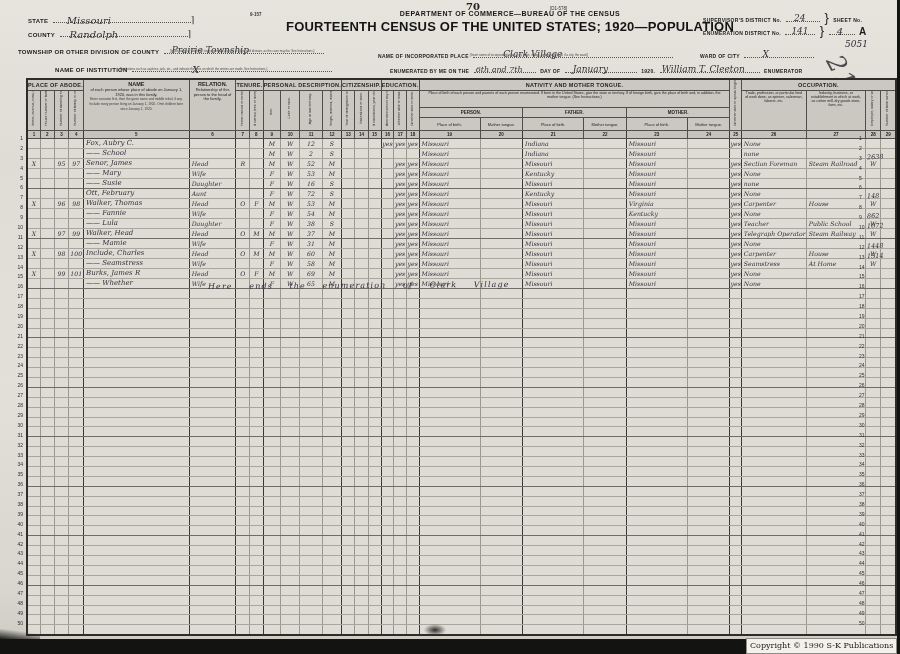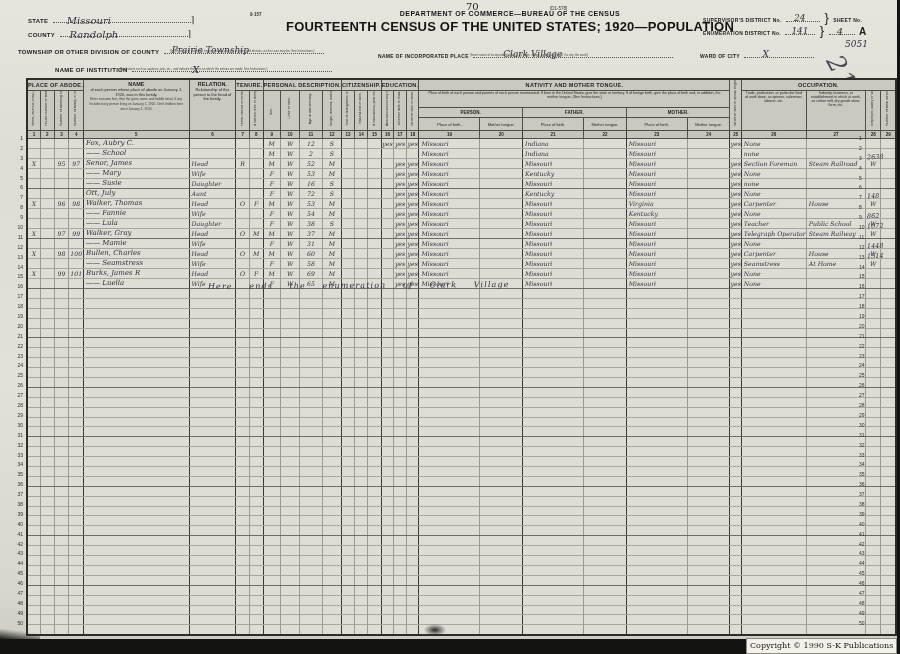--- a/index.html
+++ b/index.html
@@ -9,21 +9,21 @@
   .prn{color:#1c1c1c;}
   .lbl{font-size:6px;font-weight:bold;letter-spacing:.3px;color:#1c1c1c;white-space:nowrap;}
   .lbl.sm{font-size:5px;}
   .fld{position:absolute;white-space:nowrap;}
   .dotline{display:inline-block;border-bottom:1px dotted #55524c;vertical-align:baseline;position:relative;}
   .hw{font-family:"DejaVu Serif",serif;font-style:italic;color:#31313b;}
   .hw10{font-size:10px;} .hw9{font-size:9px;} .hw8{font-size:8px;}
   .fine{position:absolute;font-size:3px;color:#4a4840;white-space:nowrap;}
   .dept{position:absolute;left:300px;top:10px;width:420px;text-align:center;font-size:7px;font-weight:bold;letter-spacing:.5px;color:#181818;}
   .title{position:absolute;left:215px;top:19px;width:590px;text-align:center;font-size:13px;font-weight:bold;letter-spacing:.2px;color:#151515;}
-  .pageno{position:absolute;left:466px;top:1px;font-family:"DejaVu Serif",serif;font-weight:normal;font-size:10px;color:#202020;}
+  .pageno{position:absolute;left:466px;top:1px;font-family:"DejaVu Serif",serif;font-weight:bold;font-size:10px;color:#202020;}
   .formcode{position:absolute;left:550px;top:6px;font-size:4.5px;color:#333;}
   .formno{position:absolute;left:250px;top:12px;font-size:4.5px;font-weight:bold;color:#333;}
   .sdblock{position:absolute;left:703px;top:8px;width:192px;}
   .sdrow{white-space:nowrap;height:13px;}
   .brace{font-size:13px;color:#222;vertical-align:middle;}
   .bigscrawl{position:absolute;left:846px;top:50px;font-family:"DejaVu Serif",serif;font-style:italic;font-size:25px;letter-spacing:2px;color:#3c3c44;transform:rotate(62deg);transform-origin:left top;opacity:.9;}
   .table-wrap{position:absolute;left:26px;top:78px;}
   table{border-collapse:collapse;table-layout:fixed;border:2px solid #2e2c28;background:#dedcd4;}
   th,td{padding:0;margin:0;overflow:visible;white-space:nowrap;}
   thead th{background:#cac8c0;border:1px solid #504e48;color:#1f1f1f;vertical-align:top;font-weight:normal;}
@@ -89,20 +89,29 @@
   <div class="fld" style="left:378px;top:44px">
     <span class="lbl sm">NAME OF INCORPORATED PLACE</span>
     <span class="dotline" style="width:200px"><span class="hw hw9" style="position:absolute;left:30px;top:-8px">Clark Village</span></span>
   </div>
   <div class="fine" style="left:470px;top:53px">[Insert name of incorporated place, city, town, village, or borough, and, if a city, the ward.]</div>
   <div class="fld" style="left:700px;top:44px">
     <span class="lbl sm">WARD OF CITY</span>
     <span class="dotline" style="width:70px"><span class="hw hw9" style="position:absolute;left:18px;top:-8px">X</span></span>
   </div>
   <div class="fld hw hw9" style="left:845px;top:39px">5051</div>
+  <div class="fld" style="left:390px;top:59px">
+    <span class="lbl sm">ENUMERATED BY ME ON THE</span>
+    <span class="dotline" style="width:62px"><span class="hw hw8" style="position:absolute;left:2px;top:-7px">6th and 7th</span></span>
+    <span class="lbl sm">DAY OF</span>
+    <span class="dotline" style="width:72px"><span class="hw hw9" style="position:absolute;left:8px;top:-8px">January</span></span>
+    <span class="lbl sm">1920.</span>
+    <span class="dotline" style="width:100px"><span class="hw hw9" style="position:absolute;left:2px;top:-8px">William T. Cleeton</span></span>
+    <span class="lbl sm">ENUMERATOR</span>
+  </div>
 
   <div class="sdblock">
     <div class="sdrow">
       <span class="lbl sm">SUPERVISOR'S DISTRICT No.</span>
       <span class="dotline" style="width:34px"><span class="hw hw9" style="position:absolute;left:8px;top:-8px">24</span></span>
       <span class="brace">}</span>
       <span class="lbl sm">SHEET No.</span>
     </div>
     <div class="sdrow">
       <span class="lbl sm">ENUMERATION DISTRICT No.</span>
@@ -382,21 +391,21 @@
             <td class="hw">none</td>
             <td></td>
             <td></td>
             <td></td>
           </tr>
           <tr>
             <td></td>
             <td></td>
             <td></td>
             <td class="gb"></td>
-            <td class="gb hw">Ott, July</td>
+            <td class="gb hw">Ott, February</td>
             <td class="gb hw">Aunt</td>
             <td></td>
             <td class="gb"></td>
             <td class="hw">F</td>
             <td class="hw">W</td>
             <td class="hw">72</td>
             <td class="gb hw">S</td>
             <td></td>
             <td></td>
             <td class="gb"></td>
@@ -506,21 +515,21 @@
             <td class="hw">Teacher</td>
             <td class="hw">Public School</td>
             <td class="hw">W</td>
             <td></td>
           </tr>
           <tr class="r5">
             <td class="hw">X</td>
             <td></td>
             <td class="hw">97</td>
             <td class="gb hw">99</td>
-            <td class="gb hw">Walker, Gray</td>
+            <td class="gb hw">Walker, Head</td>
             <td class="gb hw">Head</td>
             <td class="hw">O</td>
             <td class="gb hw">M</td>
             <td class="hw">M</td>
             <td class="hw">W</td>
             <td class="hw">37</td>
             <td class="gb hw">M</td>
             <td></td>
             <td></td>
             <td class="gb"></td>
@@ -568,21 +577,21 @@
             <td class="hw">None</td>
             <td></td>
             <td></td>
             <td></td>
           </tr>
           <tr>
             <td class="hw">X</td>
             <td></td>
             <td class="hw">98</td>
             <td class="gb hw">100</td>
-            <td class="gb hw">Bullen, Charles</td>
+            <td class="gb hw">Include, Charles</td>
             <td class="gb hw">Head</td>
             <td class="hw">O</td>
             <td class="gb hw">M</td>
             <td class="hw">M</td>
             <td class="hw">W</td>
             <td class="hw">60</td>
             <td class="gb hw">M</td>
             <td></td>
             <td></td>
             <td class="gb"></td>
@@ -661,21 +670,21 @@
             <td class="hw">None</td>
             <td></td>
             <td></td>
             <td></td>
           </tr>
           <tr class="r5">
             <td></td>
             <td></td>
             <td></td>
             <td class="gb"></td>
-            <td class="gb hw">—— Luella</td>
+            <td class="gb hw">—— Whether</td>
             <td class="gb hw">Wife</td>
             <td></td>
             <td class="gb"></td>
             <td class="hw">F</td>
             <td class="hw">W</td>
             <td class="hw">65</td>
             <td class="gb hw">M</td>
             <td></td>
             <td></td>
             <td class="gb"></td>

